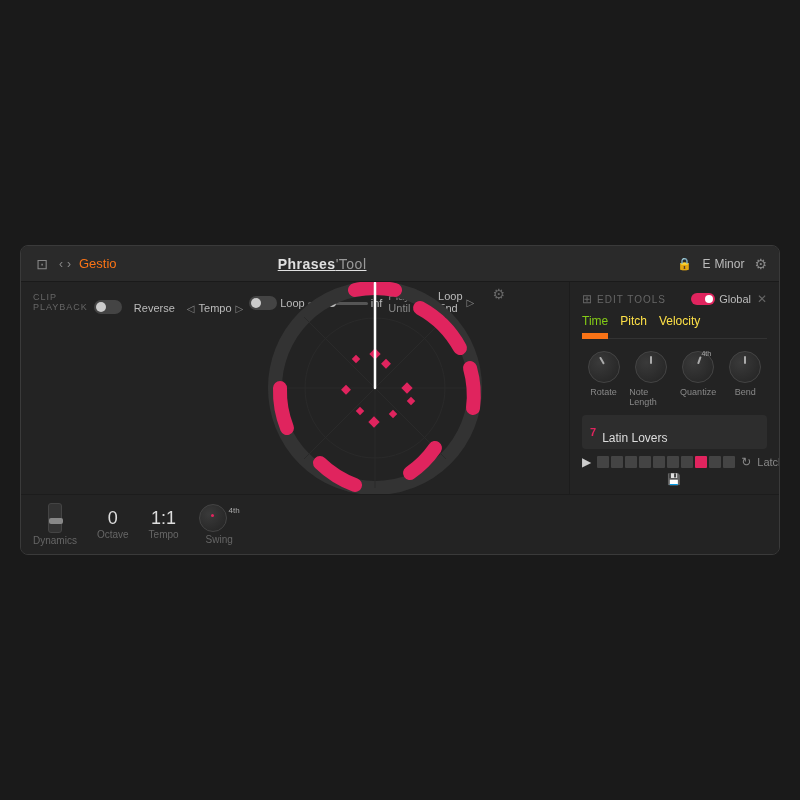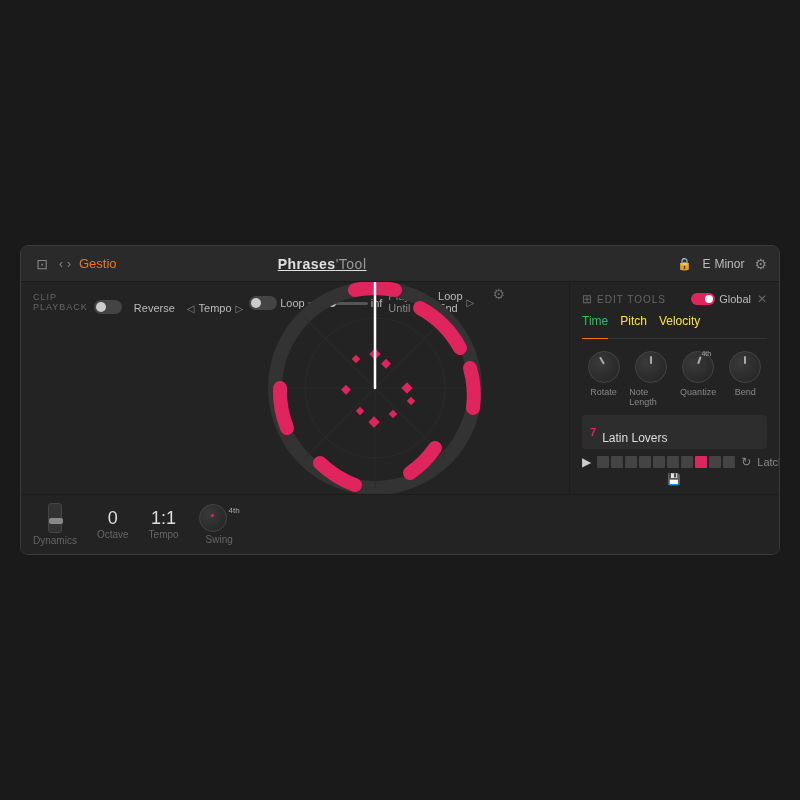--- a/index.html
+++ b/index.html
@@ -340,22 +340,22 @@
       border-bottom: 1px solid #333;
       padding-bottom: 6px;
     }
     .tab {
       font-size: 12px;
       color: #fde047;
       cursor: pointer;
       padding-bottom: 4px;
     }
     .tab.active {
-      color: #22c55e;
-      border-bottom: 1px solid #f97316;
+      color: #84cc16;
+      border-bottom: 6px solid #f97316;
       margin-bottom: -7px;
     }
     .tools-grid {
       display: grid;
       grid-template-columns: repeat(4, 1fr);
       gap: 4px;
       margin-top: 4px;
     }
     .tool-item {
       display: flex;

